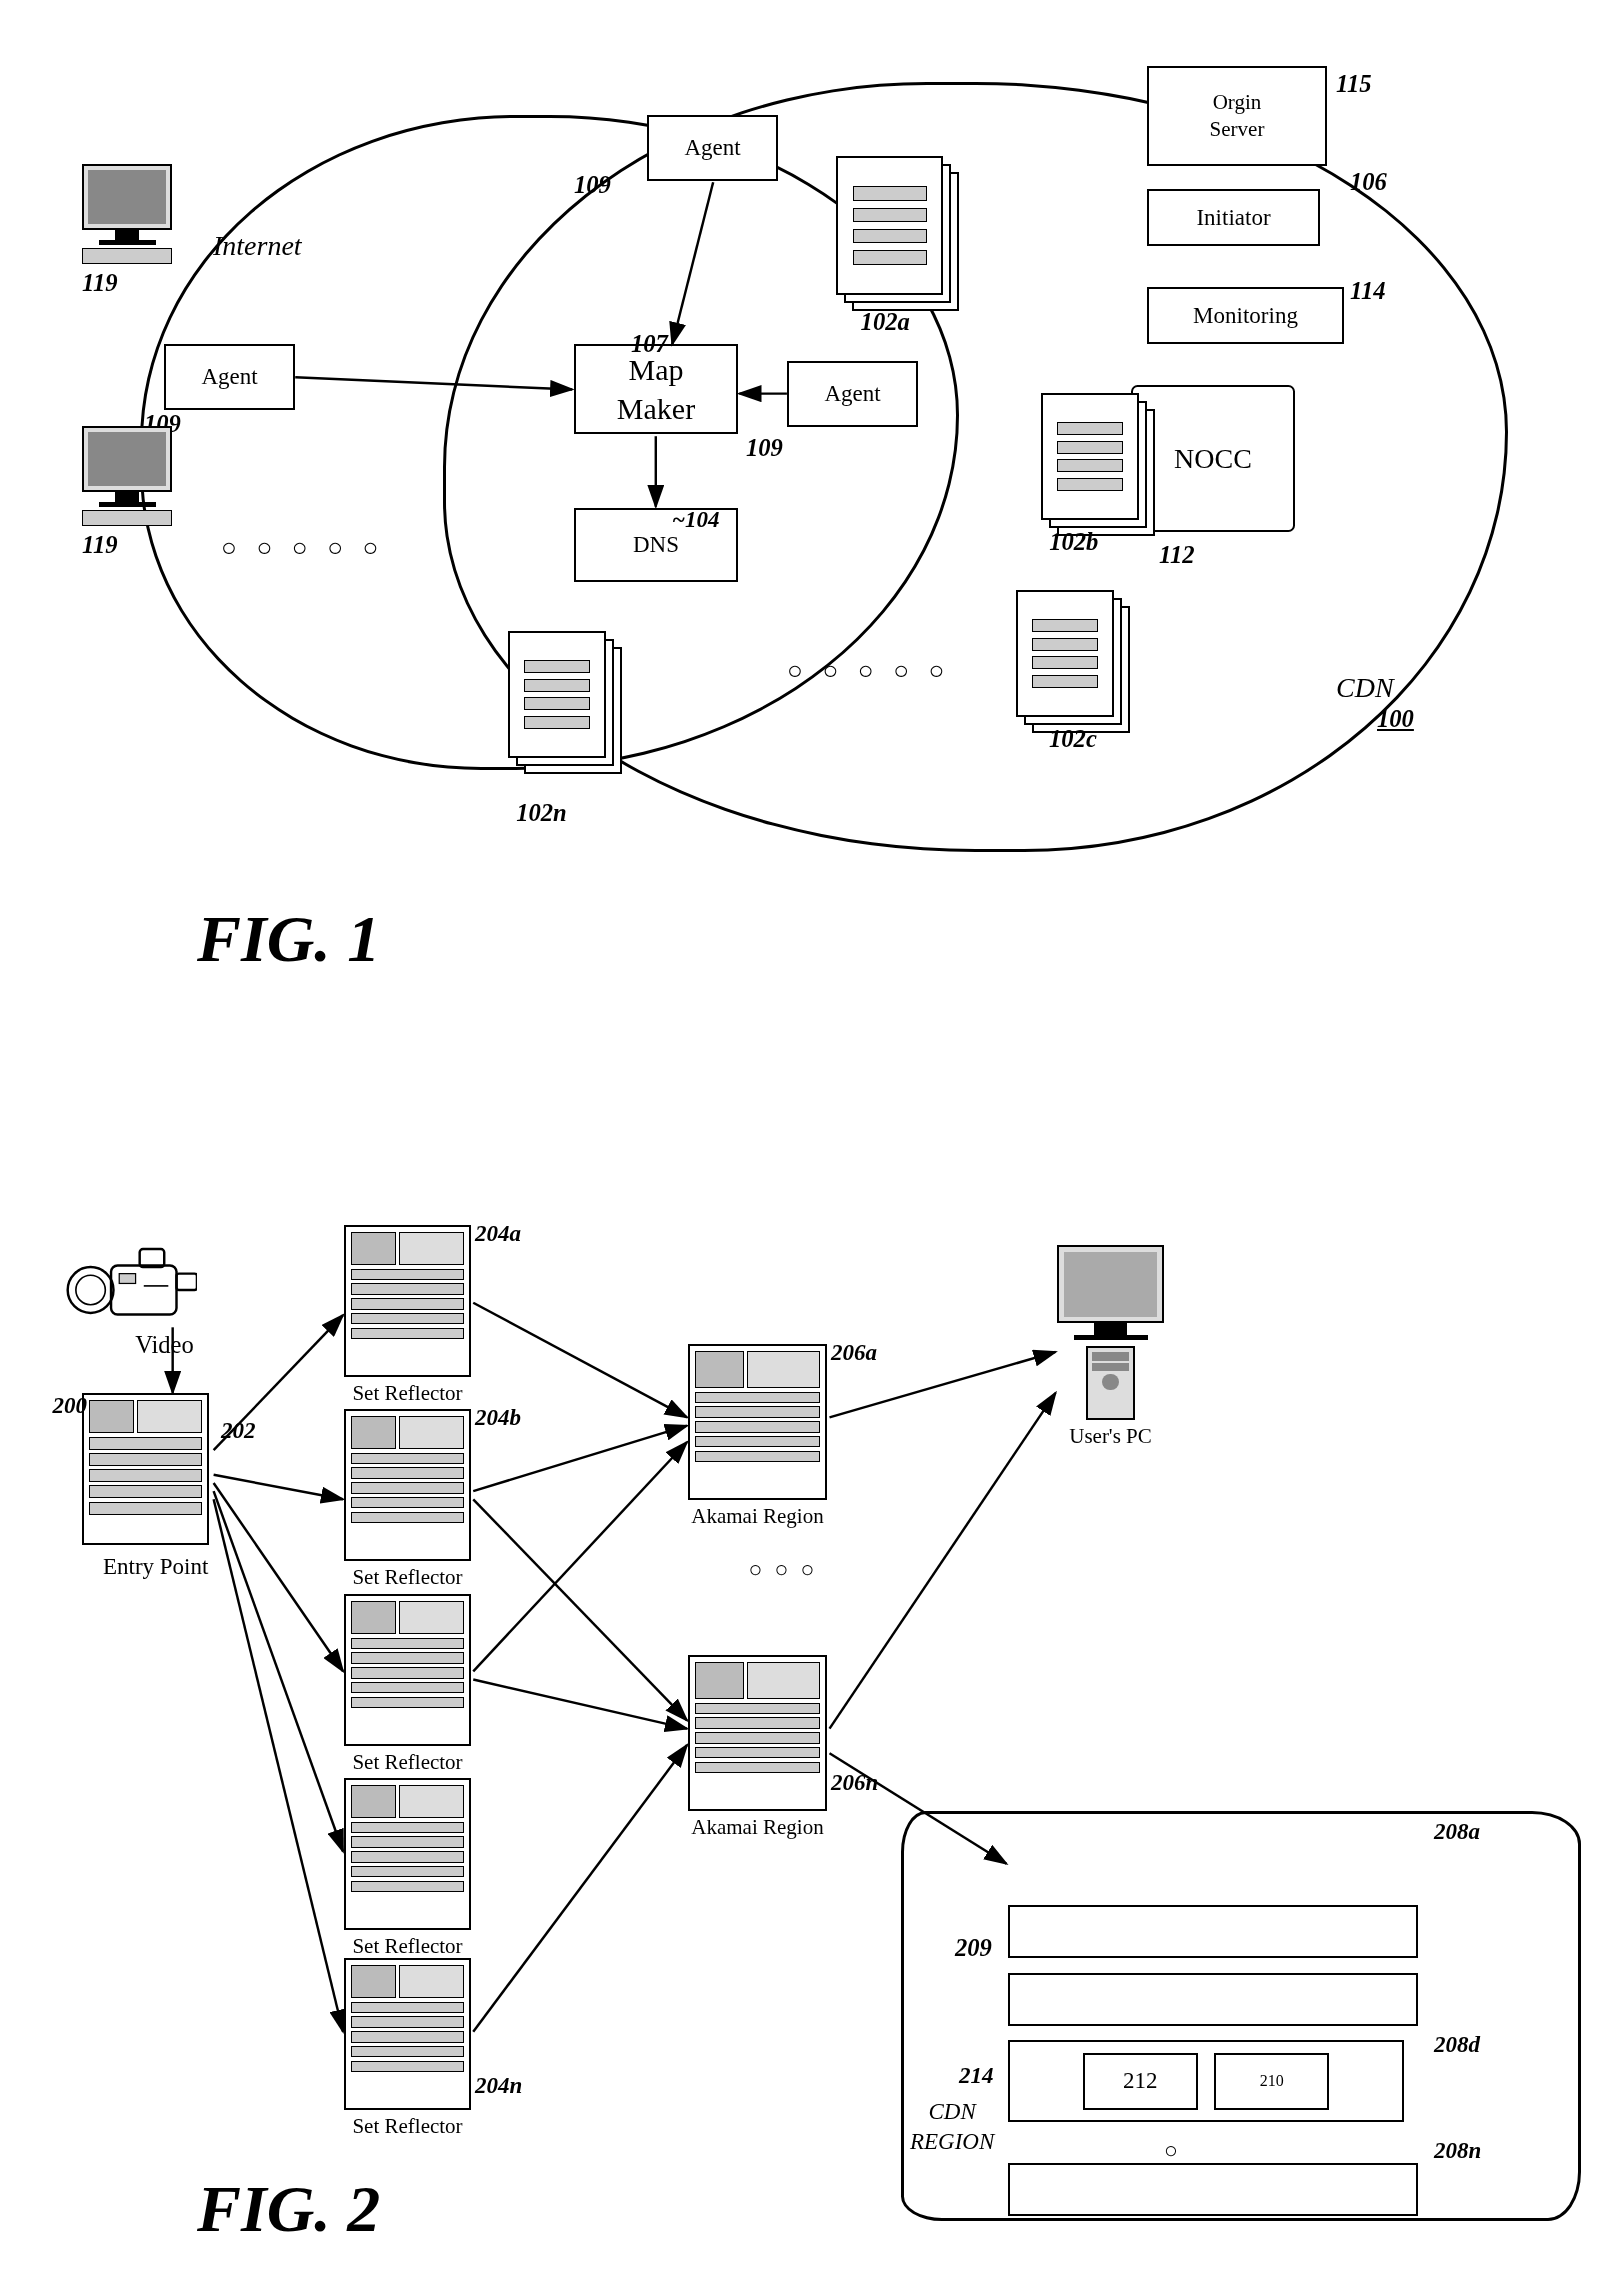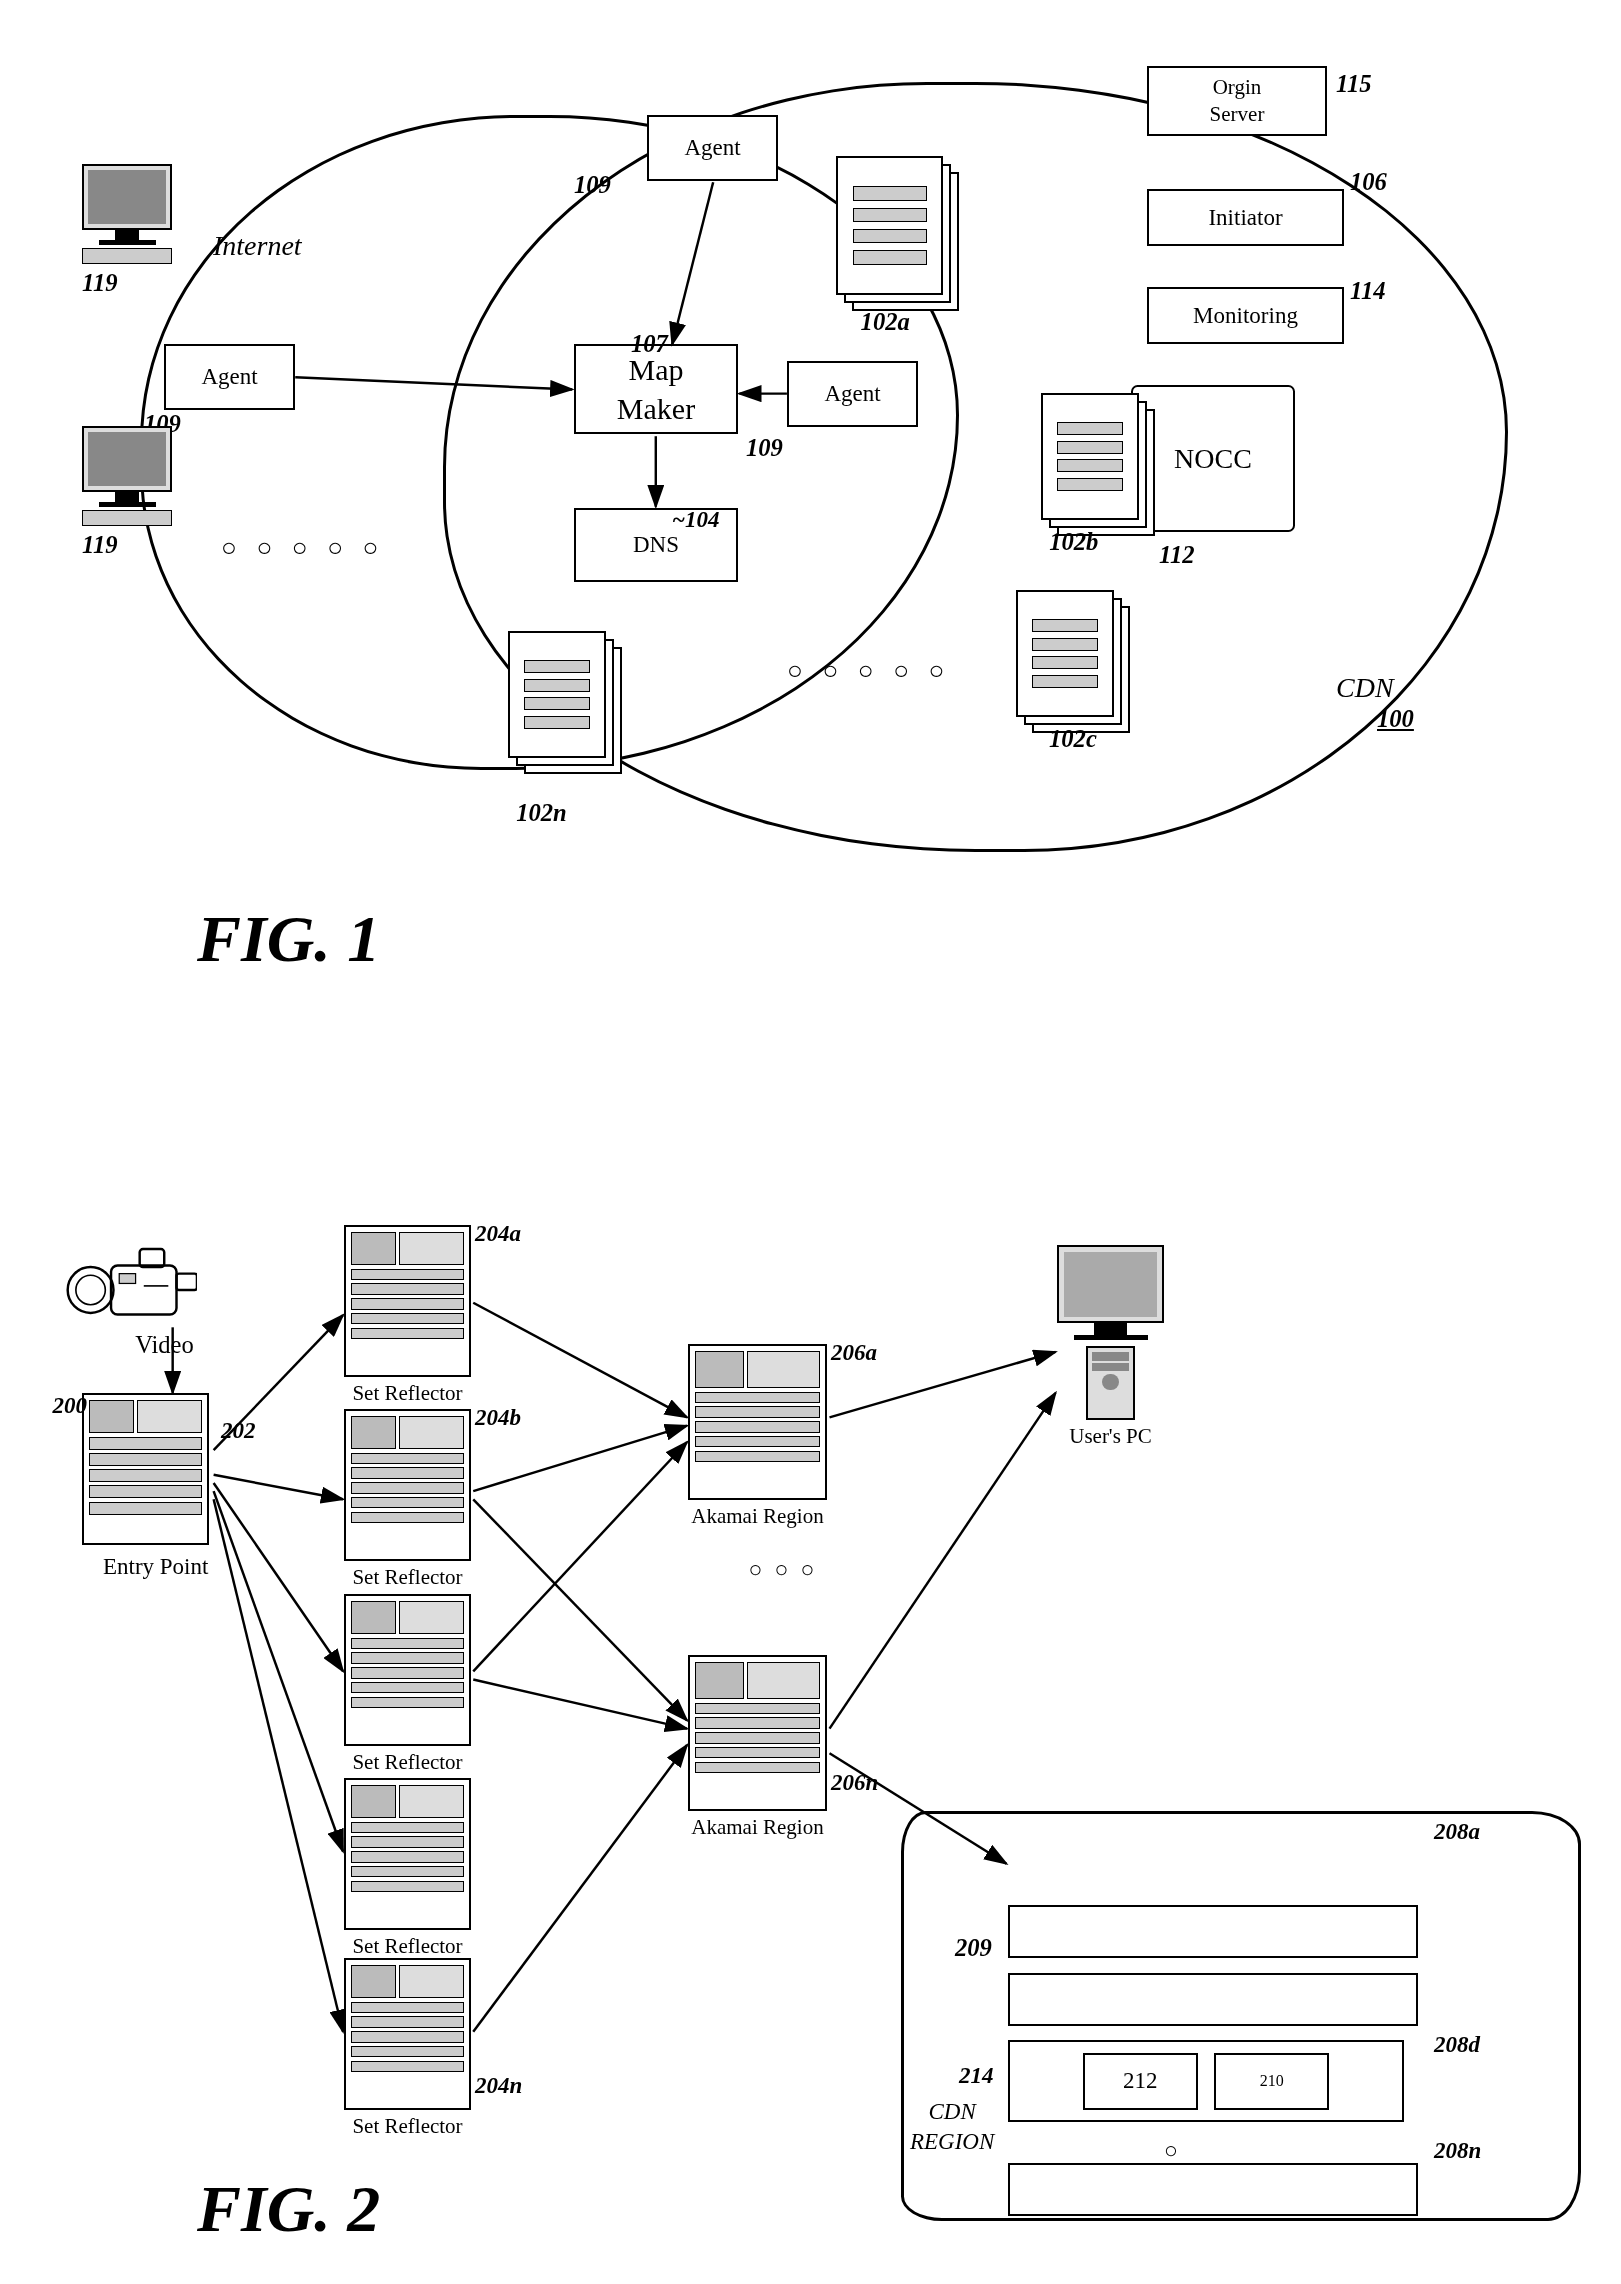--- a/index.html
+++ b/index.html
@@ -131,27 +131,27 @@
       border:3.3px solid #000;
       border-radius: 50% 55% 50% 55% / 55% 50% 60% 50%;
       background:transparent;
     "></div>
 
     <div class="text-label" style="left:180px; top:197px; font-size:28px; font-style:italic;">Internet</div>
 
     <div class="text-label" style="left:1303px; top:639px; font-size:28px; font-style:italic;">CDN</div>
     <div class="label" style="left:1344px; top:672px; font-size:24.6px; text-decoration:underline;">100</div>
 
-    <div class="box" style="left:1114px; top:33px; width:180px; height:70px; font-size:21px; text-align:center; line-height:1.3;">
+    <div class="box" style="left:1114px; top:33px; width:180px; height:100px; font-size:21px; text-align:center; line-height:1.3;">
       <span style="white-space:pre-line;">Orgin
 Server</span>
     </div>
     <div class="label" style="left:1303px; top:37px; font-size:24.6px;">115</div>
 
-    <div class="box" style="left:1114px; top:156px; width:197px; height:57px; font-size:23px;">
+    <div class="box" style="left:1114px; top:156px; width:173px; height:57px; font-size:23px;">
       <span>Initiator</span>
     </div>
     <div class="label" style="left:1317px; top:135px; font-size:24.6px;">106</div>
 
     <div class="box" style="left:1114px; top:254px; width:197px; height:57px; font-size:23px;">
       <span>Monitoring</span>
     </div>
     <div class="label" style="left:1317px; top:244px; font-size:24.6px;">114</div>
 
     <div class="nocc-box" style="left:1098px; top:352px; width:164px; height:147px; font-size:28px; border-radius:6.6px;">

